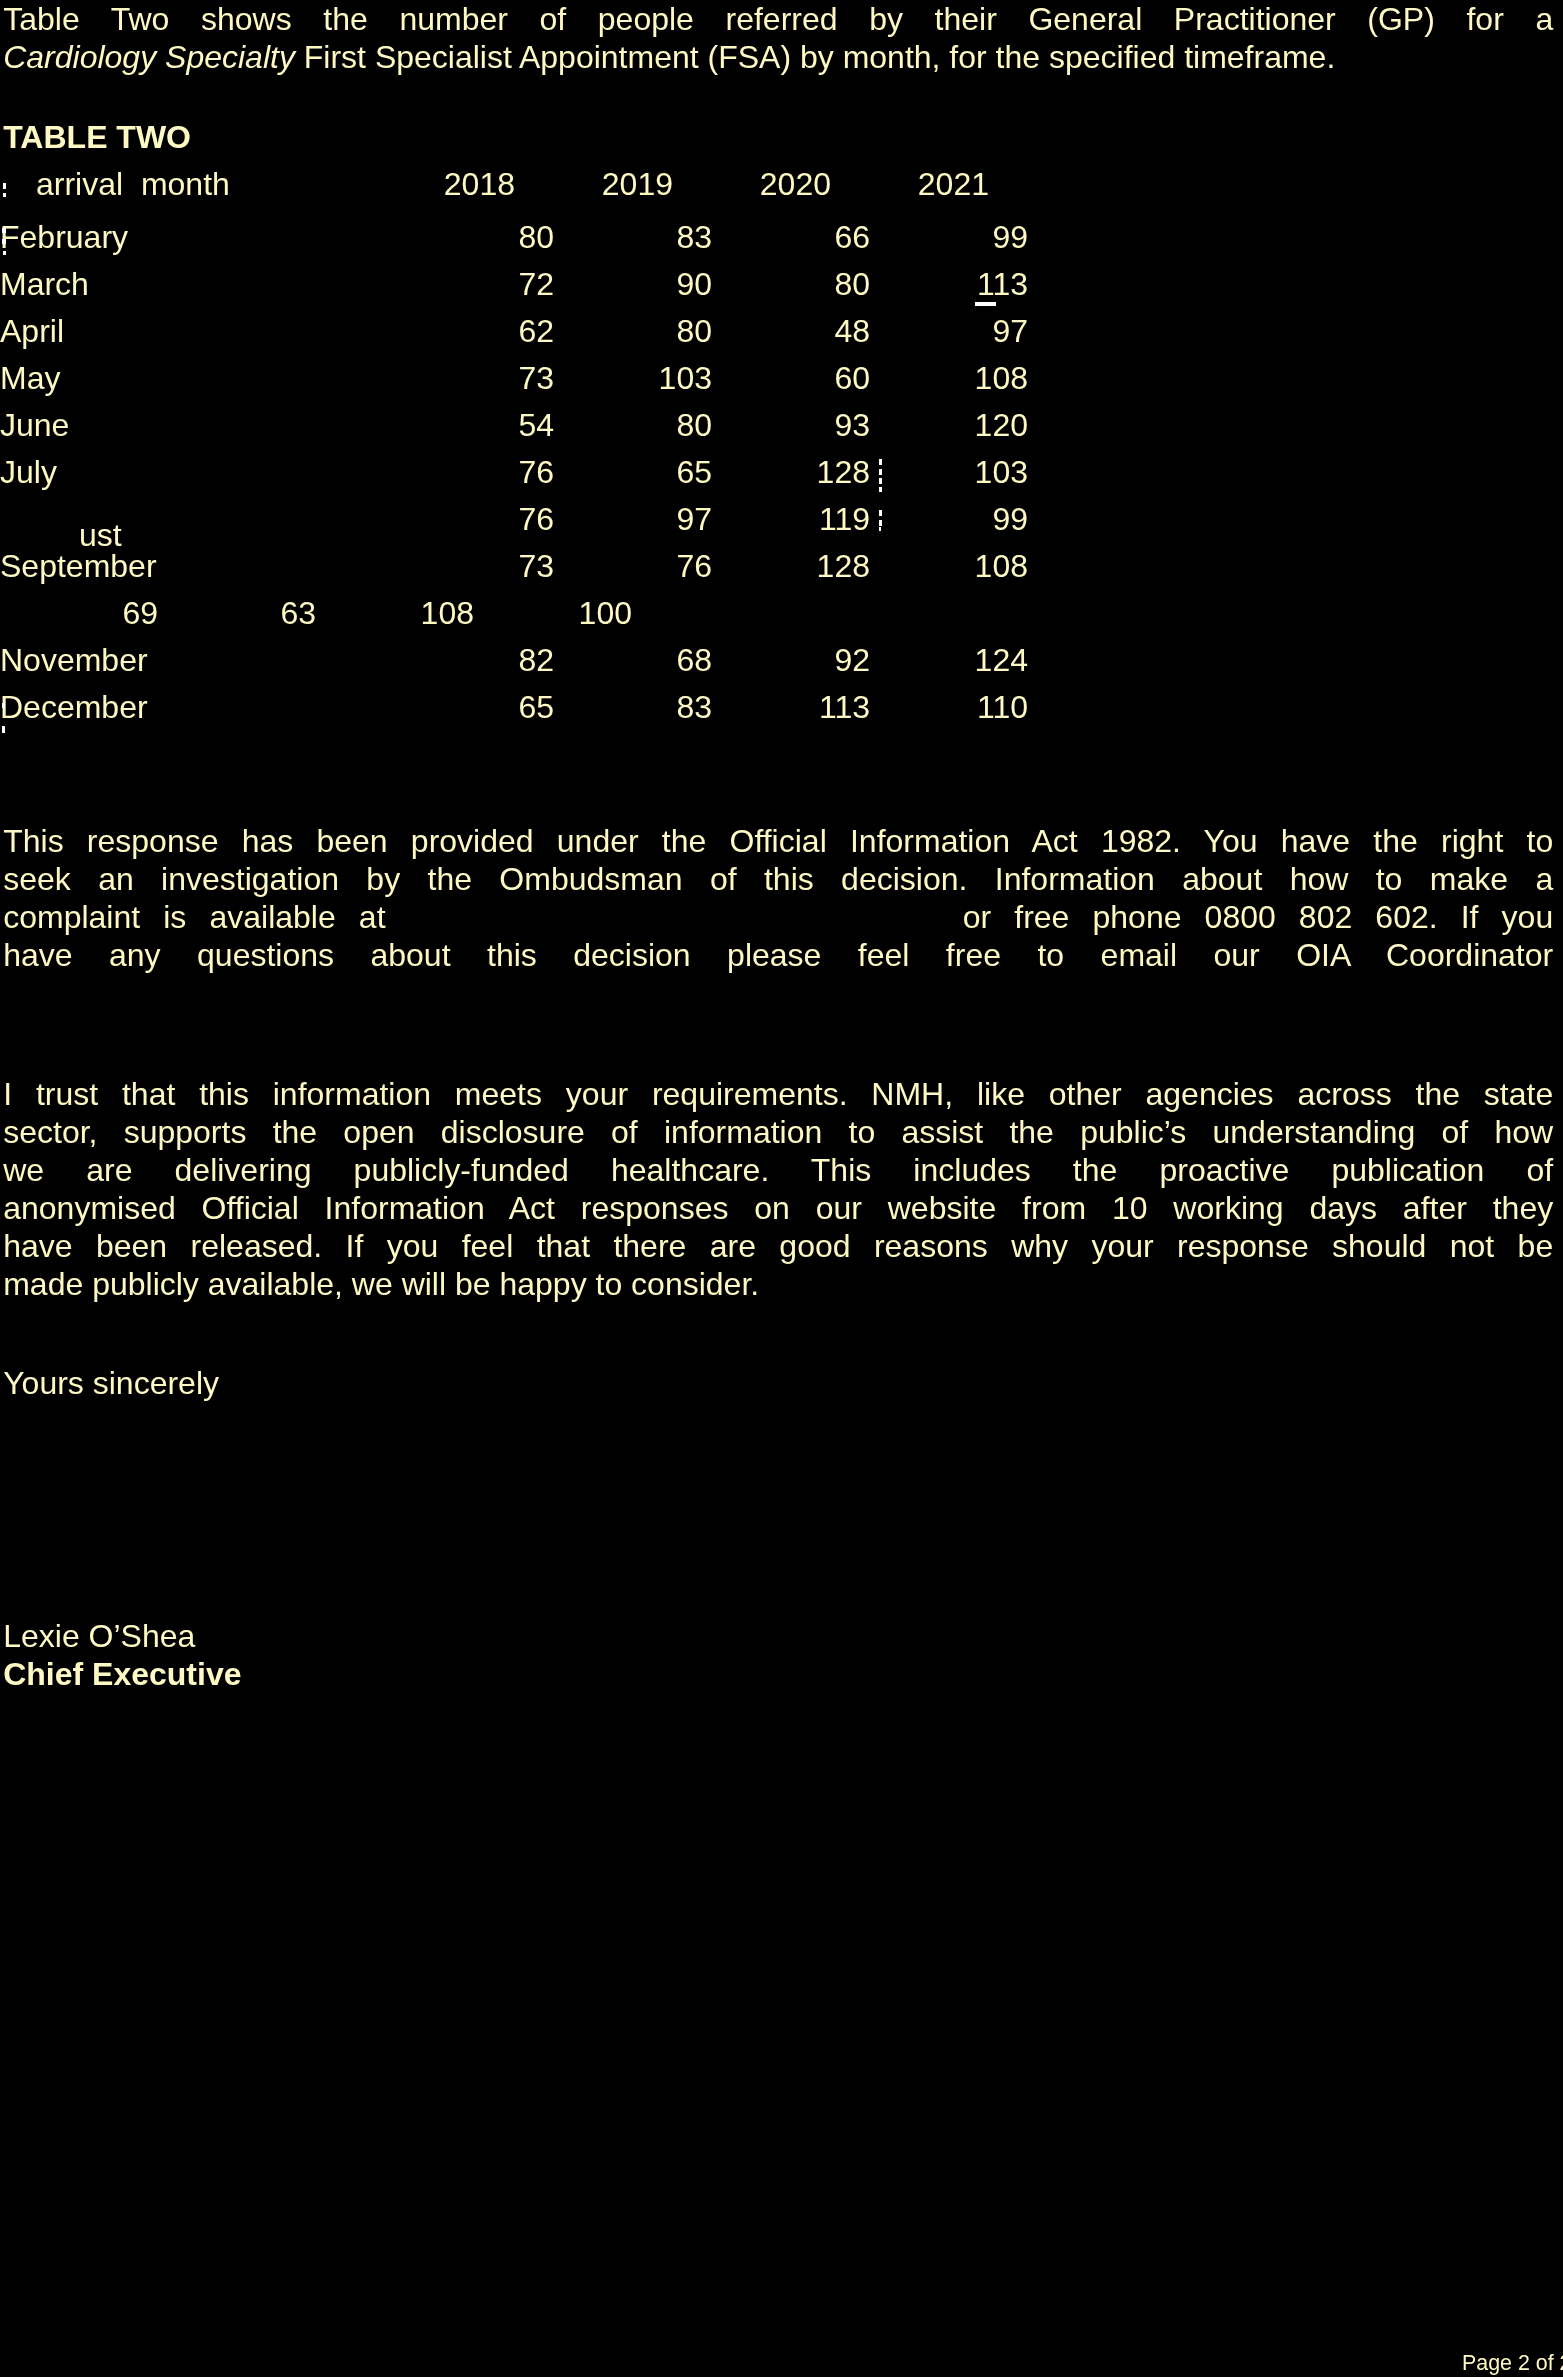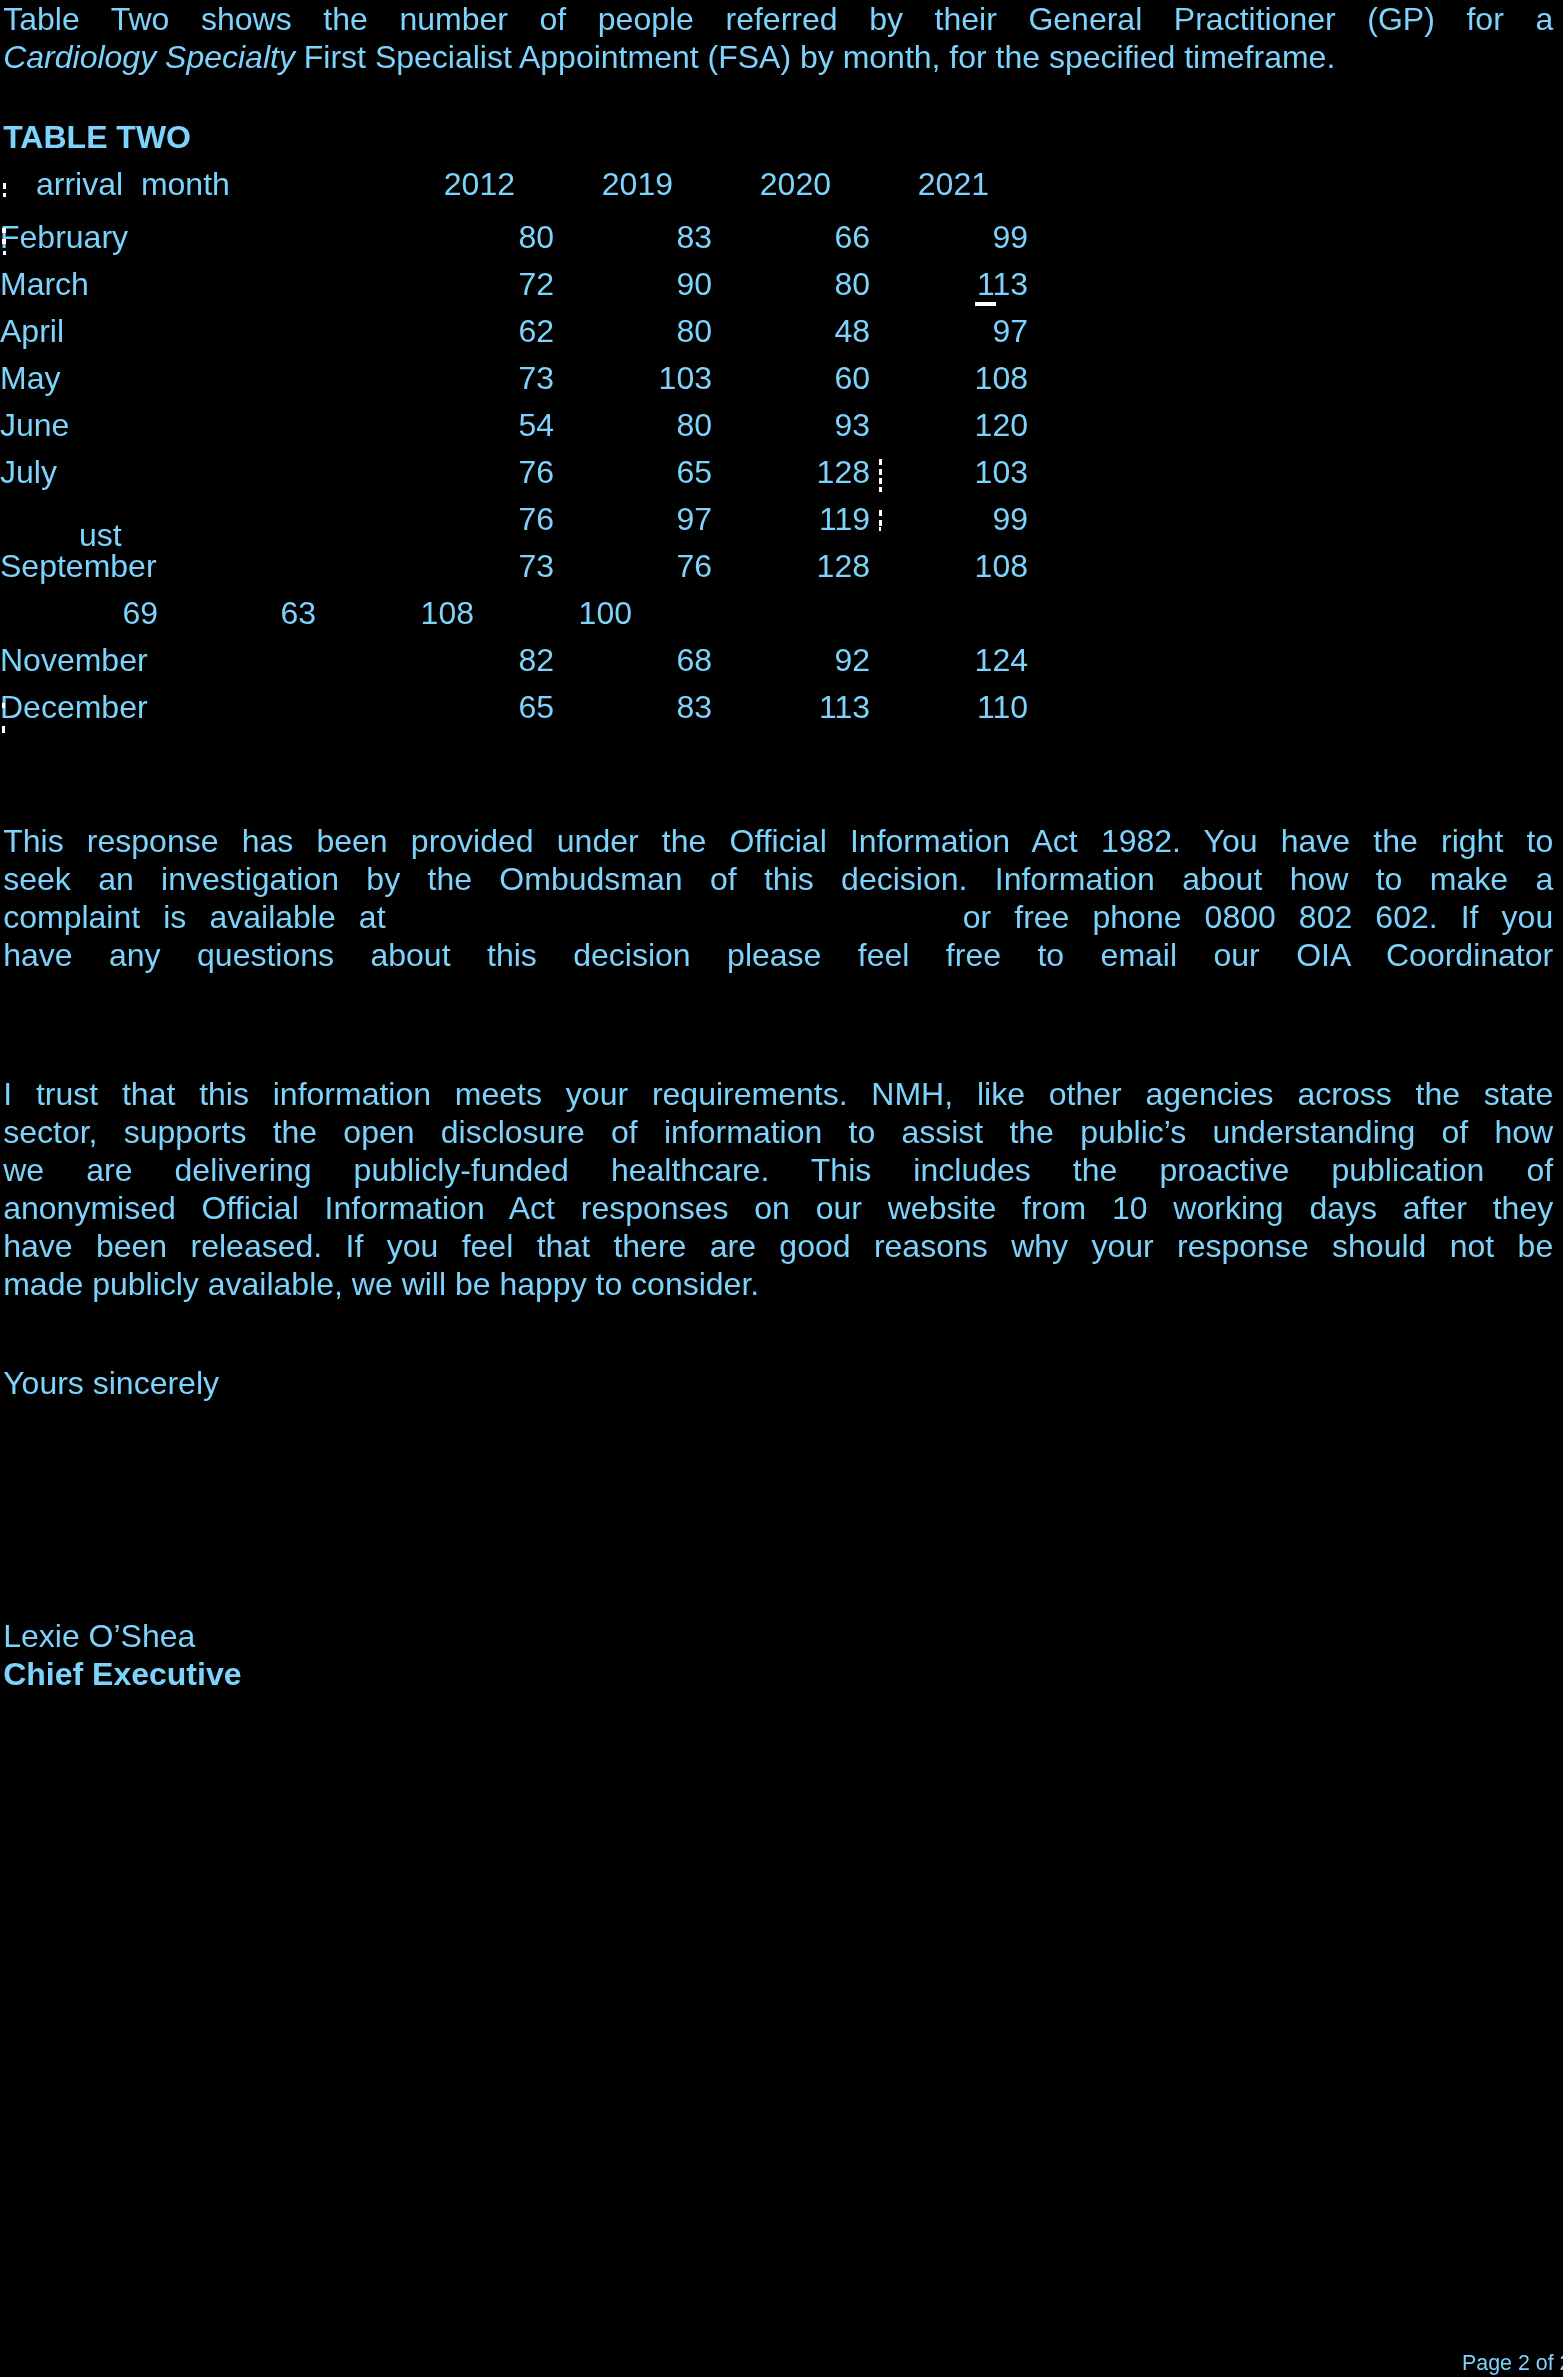--- a/index.html
+++ b/index.html
@@ -1,20 +1,20 @@
 <!DOCTYPE html>
 <html style="font-size:12.7px"><head>
 <meta charset="utf-8">
 <style>
   html,body{margin:0;padding:0;background:#000000;}
   .page{
     position:relative;
     width:1564px;height:2377px;
     background:#000000;
-    color:#7dd3fc;
+    color:#fef9c3;
     font-family:"Liberation Sans","DejaVu Sans",sans-serif;
     font-size:32px;
     overflow:hidden;
   }
   .abs{position:absolute;left:3.2px;width:1550px;}
   .line{line-height:38px;}
   .just{text-align:justify;text-align-last:justify;text-justify:inter-word;}
   .gap{display:flex;justify-content:space-between;word-spacing:14.2px;}
   .bold{font-weight:bold;text-align:center;}
   .heading{position:absolute;left:3.2px;top:118px;line-height:38px;font-weight:bold;}
@@ -37,21 +37,21 @@
 
   <div class="abs" style="top:0px">
     <div class="line just">Table Two shows the number of people referred by their General Practitioner (GP) for a</div>
     <div class="line"><i>Cardiology Specialty</i><span> First Specialist Appointment (FSA) by month, for the specified timeframe.</span></div>
   </div>
 
   <div class="heading">TABLE TWO</div>
 
   <div class="thead">
     <span class="tm">arrival  month</span>
-    <span class="ty">2012</span>
+    <span class="ty">2018</span>
     <span class="ty">2019</span>
     <span class="ty">2020</span>
     <span class="ty">2021</span>
   </div>
 
   <div id="rows">
       <div class="trow">
         <span class="tmonth">February</span>
         <span class="tnum">80</span>
         <span class="tnum">83</span>

